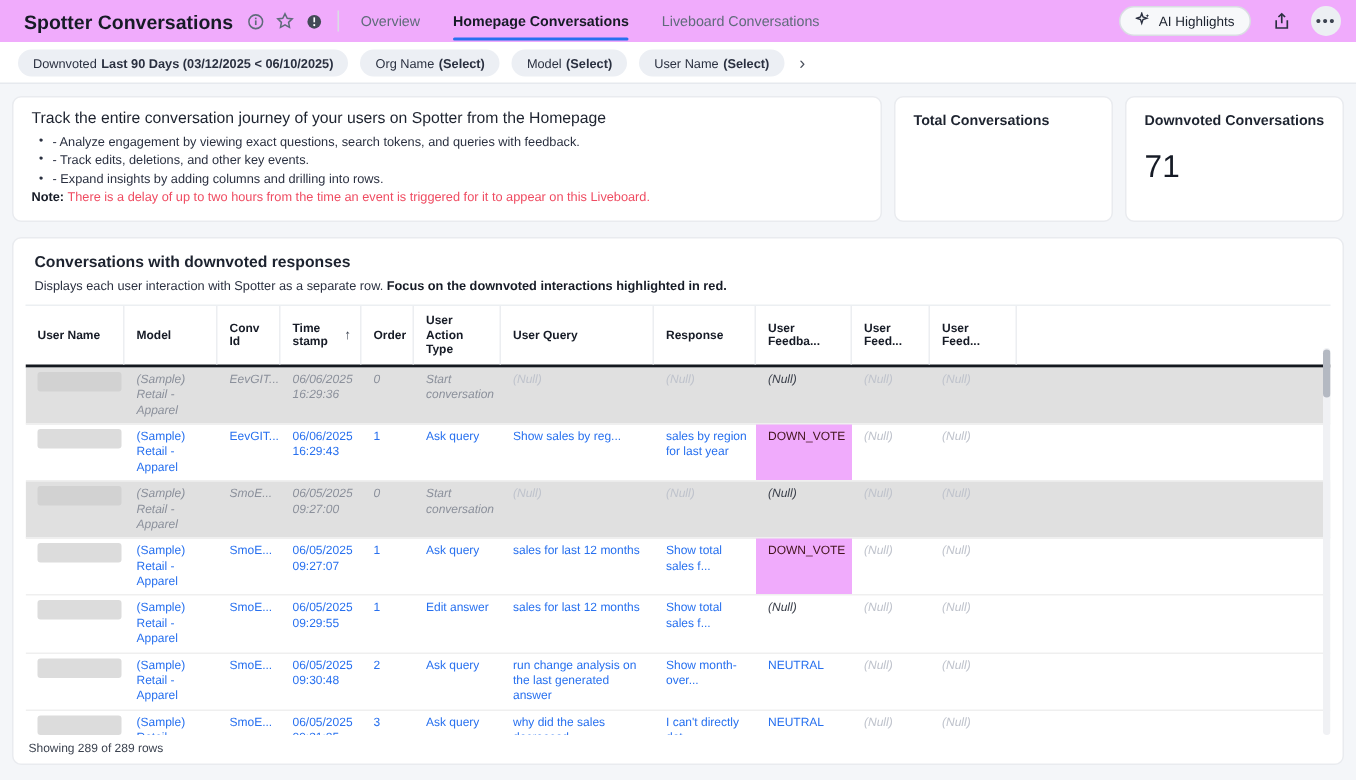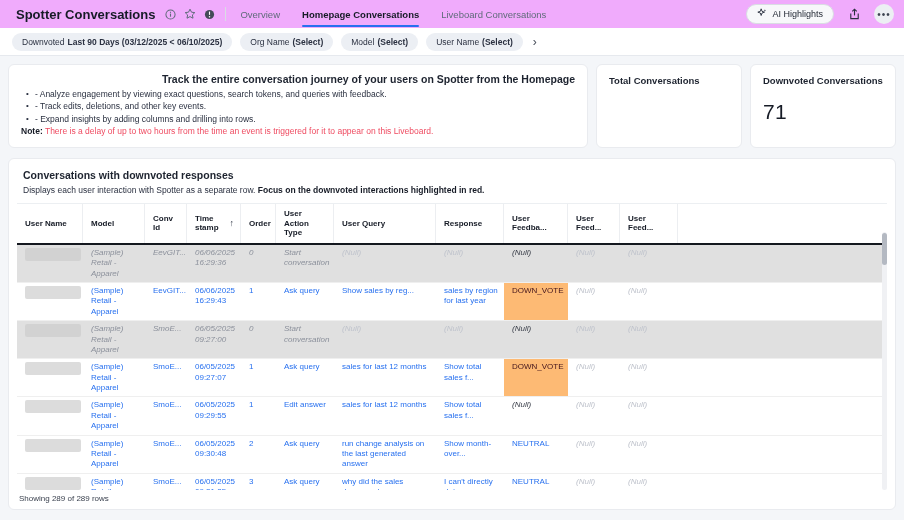--- a/index.html
+++ b/index.html
@@ -27,21 +27,21 @@
   .pill { background:#eceff4; border-radius:11px; height:18px; display:flex; align-items:center; padding:0 10px;
     font-size:8.5px; color:#2a3040; cursor:pointer; white-space:nowrap; }
   .pill b { margin-left:3px; }
   .filter-chevron { font-size:12px; color:#4a505c; margin-left:2px; cursor:pointer; line-height:1; }
 
   
   .content { padding:8px; }
   .card { background:#fff; border:1px solid #e9ebef; border-radius:6px; }
   .top-row { display:flex; gap:8px; height:84px; }
   .info-card { flex:1; padding:8px 12px; }
-  .info-title { font-size:10.5px; font-weight:bold; margin-bottom:3px;text-align:right; }
+  .info-title { font-size:10.5px; font-weight:normal; margin-bottom:3px; }
   .info-bullets { list-style:none; }
   .info-bullets li { font-size:8.5px; color:#2a3040; padding-left:14px; position:relative; line-height:1.45; }
   .info-bullets li::before { content:"•"; position:absolute; left:5px; font-size:8px; }
   .info-note { font-size:8.5px; margin-top:1px; }
   .info-note .note-label { font-weight:bold; color:#161b26; }
   .info-note .note-text { color:#ef4b61; }
   .kpi-card { width:146px; padding:10px 12px; display:flex; flex-direction:column; }
   .kpi-label { font-size:9.5px; font-weight:bold; color:#1d232f; }
   .kpi-value { font-size:21px; color:#161b26; margin-top:14px; letter-spacing:.2px; }
 
@@ -59,21 +59,21 @@
   .th:last-child { border-right:none; }
   .sort-arrow { font-size:9px; color:#3c4350; }
   .tbody { height:266px; overflow:hidden; }
   .trow { border-bottom:1px solid #efefef; min-height:20px; }
   .tc { font-size:8px; padding:3px 6px 3px 8px; line-height:1.3; overflow:hidden; }
   .trow.start { background:#e0e0e0; }
   .trow.start .tc { color:#8b909b; font-style:italic; }
   .trow.data .tc { color:#2770ef; }
   .null { color:#bfc3cc !important; font-style:italic; }
   .null-dark { color:#3a3f4a !important; font-style:italic; }
-  .fb-downvote { background:#fdba74; color:#42141c !important; font-style:normal !important; }
+  .fb-downvote { background:#f0abfc; color:#42141c !important; font-style:normal !important; }
   .redact { display:inline-block; width:56px; height:13px; border-radius:2px; background:#dcdcdc; }
   .trow.start .redact { background:#d2d2d2; }
   .tbl-footer { font-size:8px; color:#3c4350; margin:4px 0 0 2px; }
 
   
   .vscroll { position:absolute; top:28px; bottom:0; right:0; width:5px; background:#f0f1f4; border-radius:3px; }
   .vthumb { position:absolute; top:1px; right:0; width:5px; height:32px; background:#b4b9c2; border-radius:3px; }
 </style>
 </head>
 <body>

